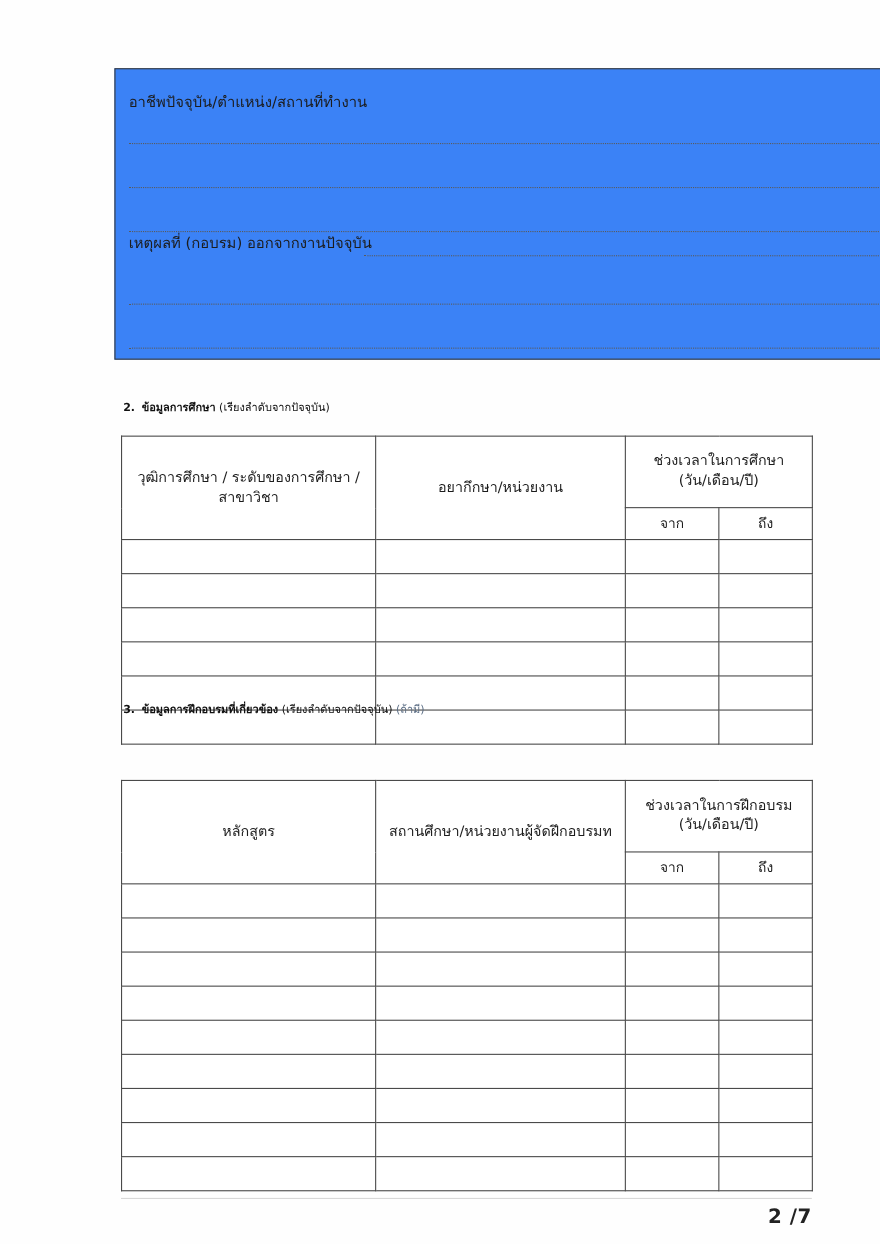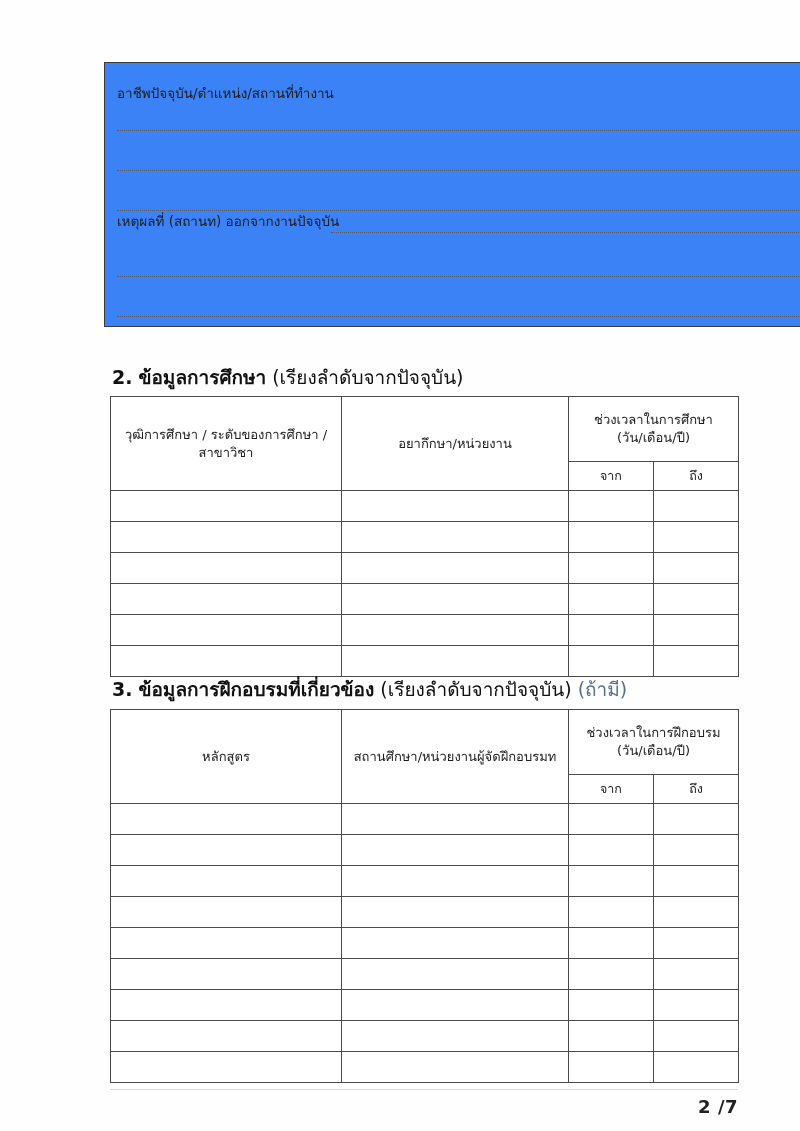--- a/index.html
+++ b/index.html
@@ -64,32 +64,32 @@
     right: 10px;
     left: 226px;
     border-bottom: 1.3px dotted #5a5a5a;
     height: 0;
   }
 
   
   .section-heading {
     position: absolute;
     left: 112px;
-    font-size: 19px;
+    font-size: 10px;
     line-height: 1.25;
     color: #111111;
     white-space: nowrap;
   }
   .section-heading .num { font-weight: bold; margin-right: 6px; }
   .section-heading .title { font-weight: bold; }
   .section-heading .sub { font-weight: normal; }
   .section-heading .optional { font-weight: normal; color: #5d6f86; }
 
   #heading-education { top: 366px; }
-  #heading-training  { top: 678px; }
+  #heading-training  { top: 640px; }
 
   
   table.form-table {
     position: absolute;
     border-collapse: collapse;
     table-layout: fixed;
     background: #ffffff;
   }
   table.form-table td,
   table.form-table th {
@@ -150,21 +150,21 @@
 
 <div class="page">
 
   <div class="info-box">
     <div class="box-label occupation">อาชีพปัจจุบัน/ตำแหน่ง/สถานที่ทำงาน</div>
 
     <div class="dots d1"></div>
     <div class="dots d2"></div>
     <div class="dots d3"></div>
 
-    <div class="box-label reason">เหตุผลที่ (สถานท) ออกจากงานปัจจุบัน</div>
+    <div class="box-label reason">เหตุผลที่ (กอบรม) ออกจากงานปัจจุบัน</div>
     <div class="dots-tail"></div>
 
     <div class="dots d5"></div>
     <div class="dots d6"></div>
   </div>
 
   <div class="section-heading" id="heading-education">
     <span class="num">2.</span><span class="title">ข้อมูลการศึกษา</span>
     <span class="sub">(เรียงลำดับจากปัจจุบัน)</span>
   </div>

